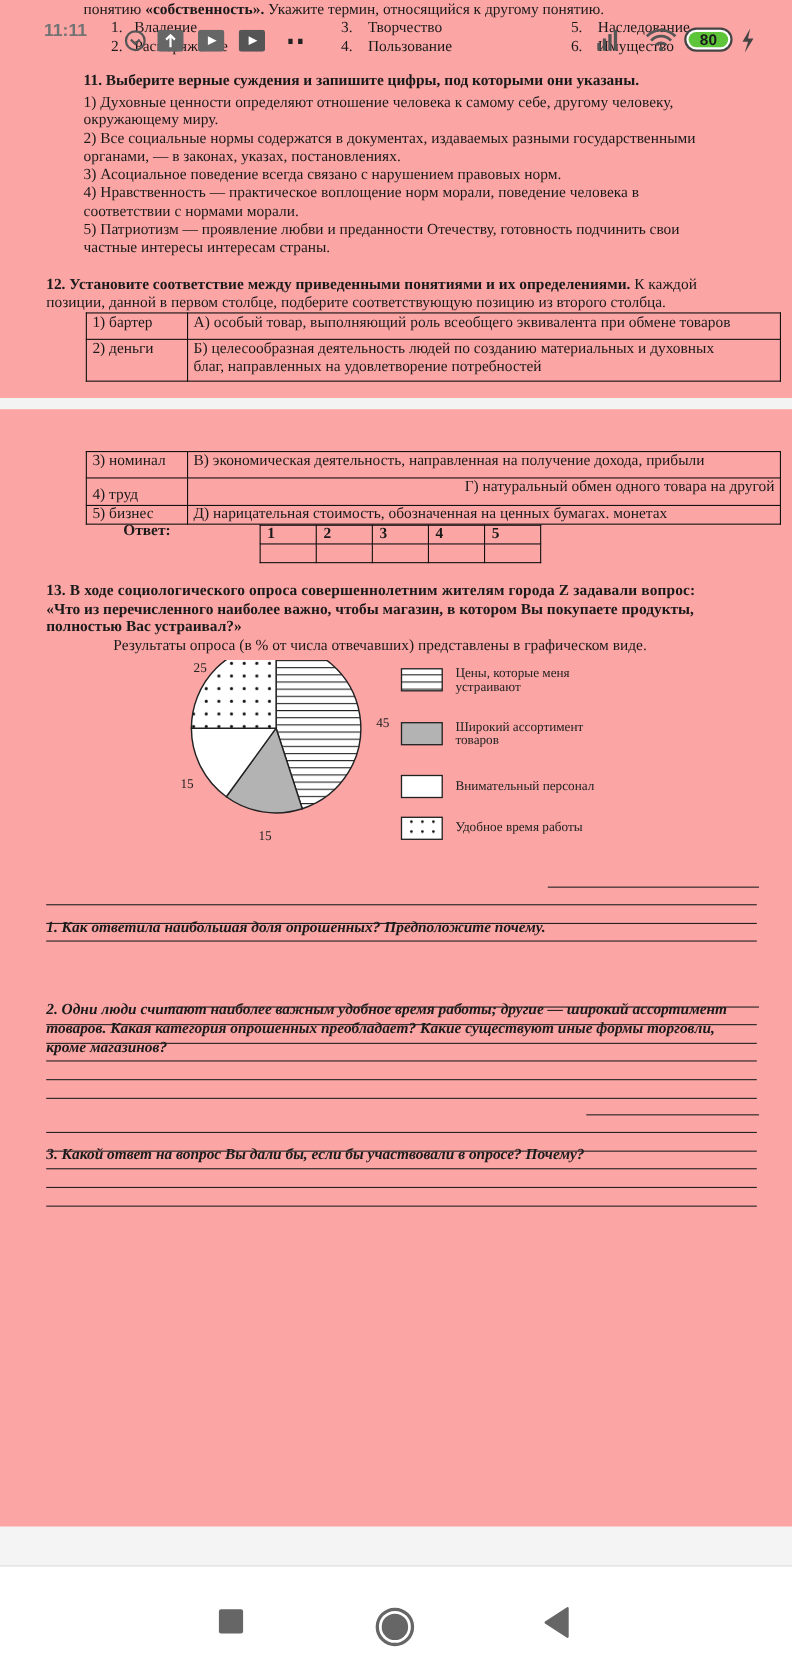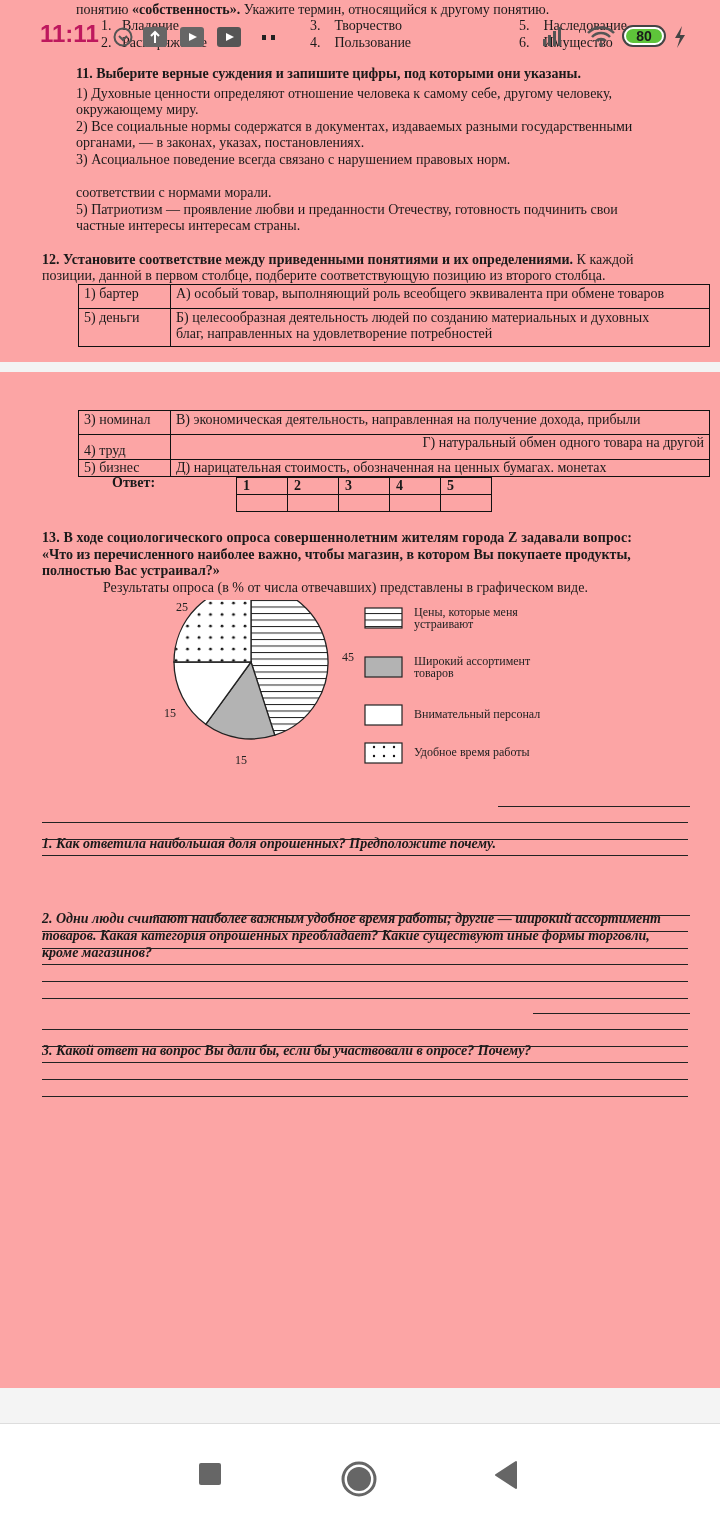--- a/index.html
+++ b/index.html
@@ -11,21 +11,21 @@
     .gap { position: absolute; left: 0; top: 362px; width: 720px; height: 10px; background: #f3f3f3; }
     .page2 { top: 372px; height: 1016px; }
 
     .abs { position: absolute; white-space: nowrap; }
     .t14 { font-size: 14px; line-height: 16px; }
     .b { font-weight: bold; }
     .i { font-style: italic; margin-top: 45px; }
 
     
     .statusbar { position: absolute; left: 0; top: 18px; width: 720px; height: 36px; pointer-events: none; }
-    .clock { position: absolute; left: 40px; top: 2px; font-family: "Liberation Sans", "DejaVu Sans", sans-serif; font-size: 24px; font-weight: bold; color: #be185d; }
+    .clock { position: absolute; left: 40px; top: 2px; font-family: "Liberation Sans", "DejaVu Sans", sans-serif; font-size: 16px; font-weight: bold; color: #737373; }
     .sb-icon { position: absolute; }
 
     
     table.match { position: absolute; border-collapse: collapse; font-size: 14px; line-height: 16px; }
     table.match td { border: 1.5px solid #111; padding: 1px 5px; vertical-align: top; }
     table.ans { position: absolute; border-collapse: collapse; font-size: 14px; }
     table.ans td { border: 1.5px solid #111; width: 51px; height: 17px; padding: 0 6px; font-weight: bold; }
 
     .line { position: absolute; height: 0; border-top: 1.5px solid #222; }
 
@@ -45,35 +45,36 @@
   <div class="abs t14" style="left:310px; top:35px;"><span>4.</span>&nbsp;&nbsp;&nbsp;&nbsp;<span>Пользование</span></div>
   <div class="abs t14" style="left:519px; top:18px;"><span>5.</span>&nbsp;&nbsp;&nbsp;&nbsp;<span>Наследование</span></div>
   <div class="abs t14" style="left:519px; top:35px;"><span>6.</span>&nbsp;&nbsp;&nbsp;&nbsp;<span>Имущество</span></div>
 
   <div class="abs t14 b" style="left:76px; top:66px;">11.  Выберите верные суждения и запишите цифры, под которыми они указаны.</div>
   <div class="abs t14" style="left:76px; top:86px;">1) Духовные ценности определяют отношение человека к самому себе, другому человеку,</div>
   <div class="abs t14" style="left:76px; top:102px;">окружающему миру.</div>
   <div class="abs t14" style="left:76px; top:119px;">2) Все социальные нормы содержатся в документах, издаваемых разными государственными</div>
   <div class="abs t14" style="left:76px; top:135px;">органами, — в законах, указах, постановлениях.</div>
   <div class="abs t14" style="left:76px; top:152px;">3) Асоциальное поведение всегда связано с нарушением правовых норм.</div>
+  <div class="abs t14" style="left:76px; top:168px;">4) Нравственность — практическое воплощение норм морали, поведение человека в</div>
   <div class="abs t14" style="left:76px; top:185px;">соответствии с нормами морали.</div>
   <div class="abs t14" style="left:76px; top:202px;">5) Патриотизм — проявление любви и преданности Отечеству, готовность подчинить свои</div>
   <div class="abs t14" style="left:76px; top:218px;">частные интересы интересам страны.</div>
 
   <div class="abs t14" style="left:42px; top:252px;"><span class="b">12.  Установите соответствие между приведенными понятиями и их определениями.</span><span> К каждой</span></div>
   <div class="abs t14" style="left:42px; top:268px;">позиции, данной в первом столбце, подберите соответствующую позицию из второго столбца.</div>
 
   <table class="match" style="left:78px; top:284px; width:632px;">
     <tbody>
         <tr>
       <td style="width:92px; height:24px;">1) бартер</td>
       <td>А) особый товар, выполняющий роль всеобщего эквивалента при обмене товаров</td>
     </tr>
     <tr>
-      <td style="height:38px;">5) деньги</td>
+      <td style="height:38px;">2) деньги</td>
       <td>
             <div>Б) целесообразная деятельность людей по созданию материальных и духовных</div>
             <div>благ, направленных на удовлетворение потребностей</div>
           </td>
     </tr>
   </tbody>
     </table>
 </div>
 
 <div class="gap"></div>

